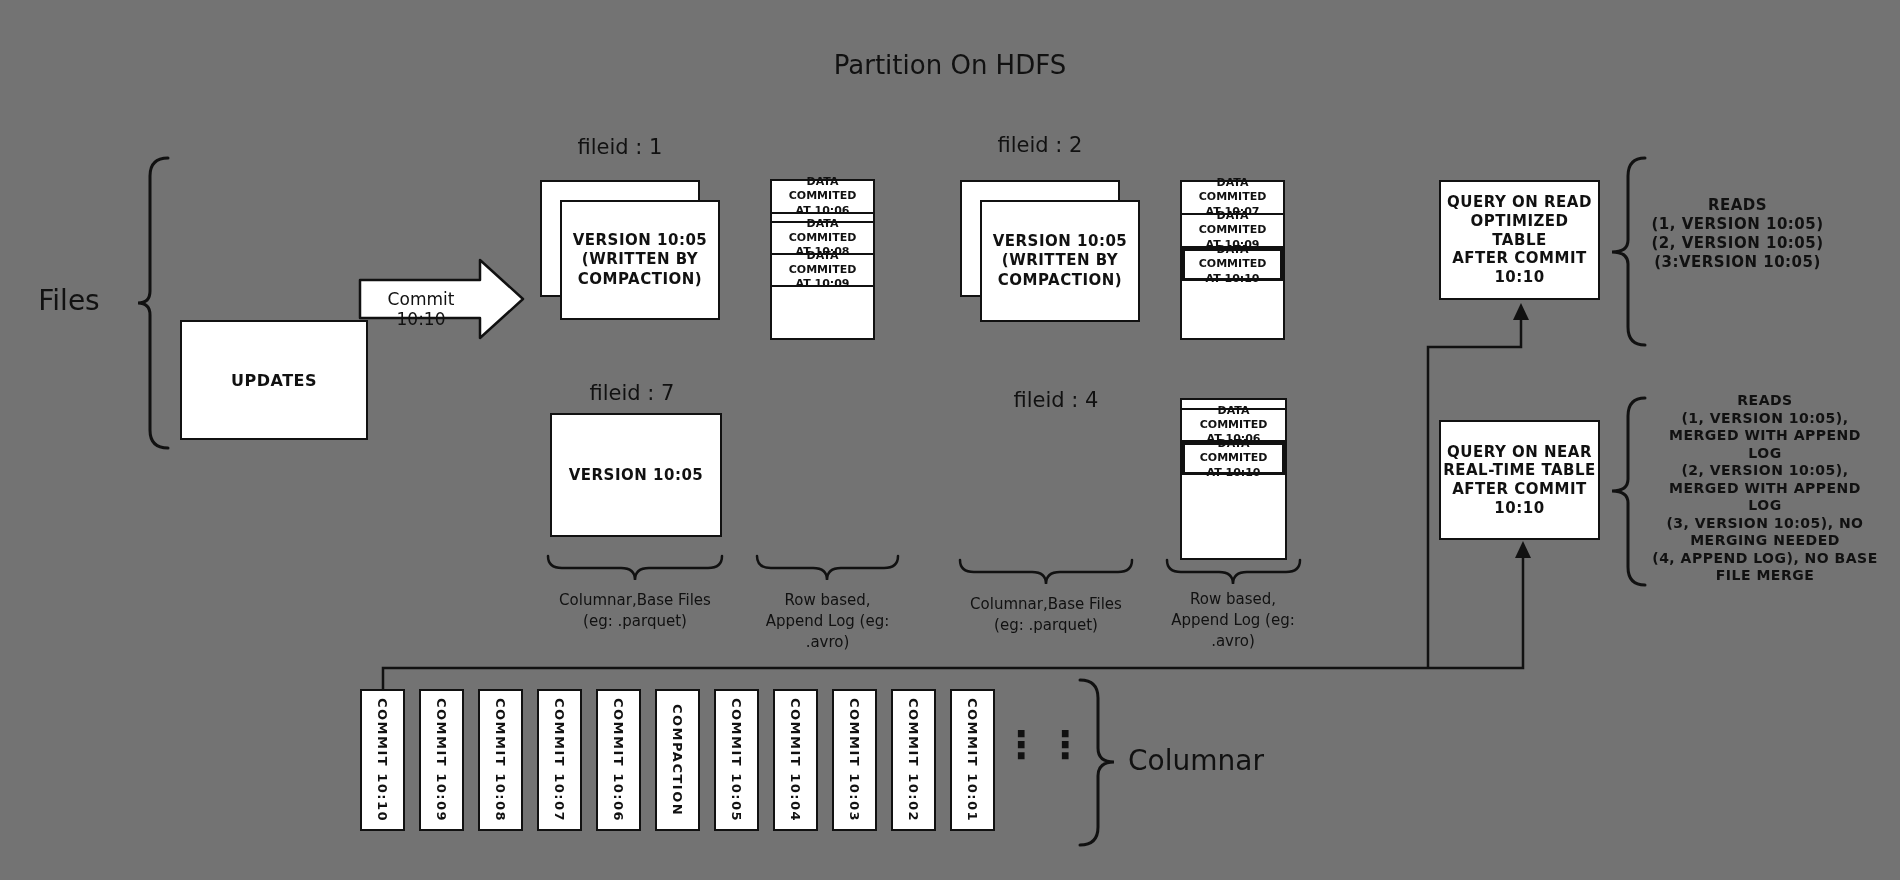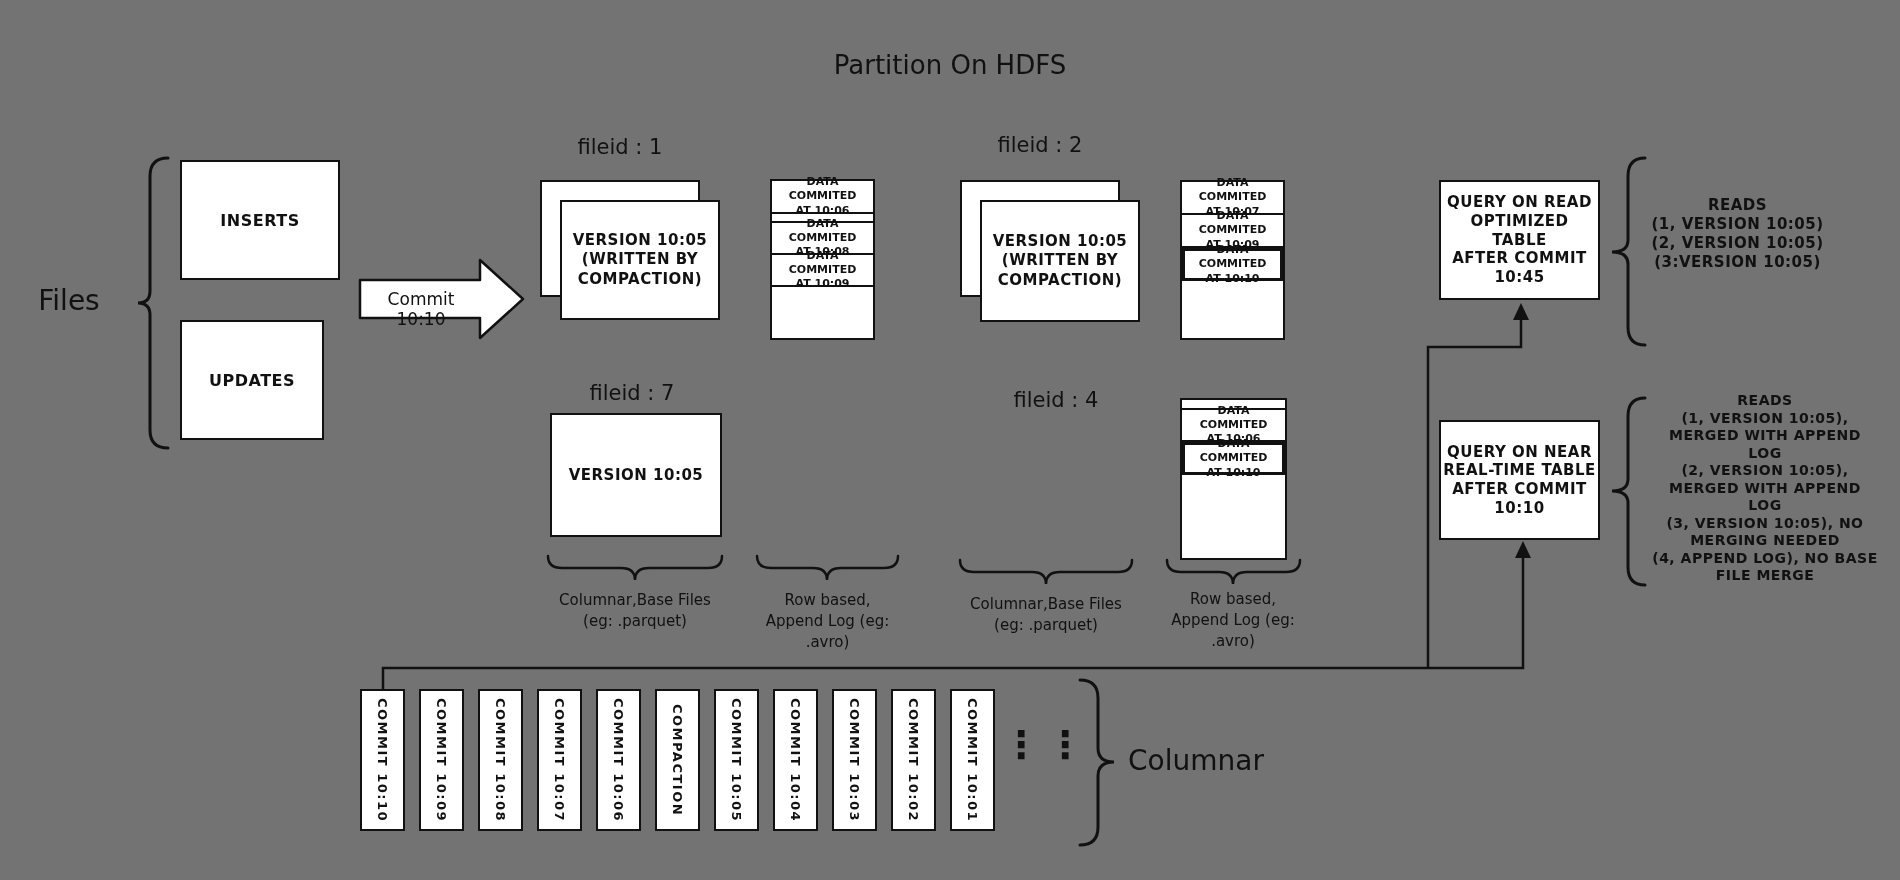--- a/index.html
+++ b/index.html
@@ -46,22 +46,21 @@
 
     <path fill="none" stroke="#111" stroke-width="2.5" d="M383,689 L383,668 L1523,668 L1523,556"></path>
     <polygon points="1515,558 1523,541 1531,558" fill="#111"></polygon>
     <path fill="none" stroke="#111" stroke-width="2.5" d="M1428,668 L1428,347 L1521,347 L1521,318"></path>
     <polygon points="1513,320 1521,303 1529,320" fill="#111"></polygon>
   </svg>
 
   <div class="abs hand center" style="left:700px;top:50px;width:500px;font-size:26px;">Partition On HDFS</div>
 
   <div class="abs hand center" style="left:8px;top:284px;width:122px;font-size:28px;">Files</div>
-  <div class="box caps" style="left:180px;top:160px;width:160px;height:120px;font-size:16px;">INSERTS</div>
-  <div class="box caps" style="left:180px;top:320px;width:144px;height:120px;font-size:16px;">UPDATES</div>
+  <div class="box caps" style="left:180px;top:320px;width:188px;height:120px;font-size:16px;">UPDATES</div>
   <div class="abs hand center" style="left:362px;top:289px;width:118px;font-size:17px;">Commit 10:10</div>
 
   <div class="abs hand center" style="left:550px;top:135px;width:140px;font-size:21px;">fileid : 1</div>
   <div class="box" style="left:540px;top:180px;width:160px;height:117px;"></div>
   <div class="box caps pre center" style="left:560px;top:200px;width:160px;height:120px;font-size:15px;line-height:1.3;">VERSION 10:05
 (WRITTEN BY
 COMPACTION)</div>
   <div class="logbox" style="left:770px;top:179px;width:105px;height:161px;">
     <div class="logrow pre" style="height:33px;">DATA COMMITED
 AT 10:06</div>
@@ -105,21 +104,21 @@
 .avro)</div>
   <div class="abs hand center pre" style="left:955px;top:594px;width:182px;font-size:15px;line-height:1.4;">Columnar,Base Files
 (eg: .parquet)</div>
   <div class="abs hand center pre" style="left:1152px;top:589px;width:162px;font-size:15px;line-height:1.4;">Row based,
 Append Log  (eg:
 .avro)</div>
 
   <div class="box caps pre center" style="left:1439px;top:180px;width:161px;height:120px;font-size:15px;line-height:1.25;">QUERY ON READ
 OPTIMIZED TABLE
 AFTER COMMIT
-10:45</div>
+10:10</div>
   <div class="abs caps pre center" style="left:1650px;top:196px;width:175px;font-size:15px;line-height:19px;">READS
 (1, VERSION 10:05)
 (2, VERSION 10:05)
 (3:VERSION 10:05)</div>
 
   <div class="box caps pre center" style="left:1439px;top:420px;width:161px;height:120px;font-size:15px;line-height:1.25;">QUERY ON NEAR
 REAL-TIME TABLE
 AFTER COMMIT
 10:10</div>
   <div class="abs caps pre center" style="left:1650px;top:392px;width:230px;font-size:14px;line-height:17.5px;">READS

